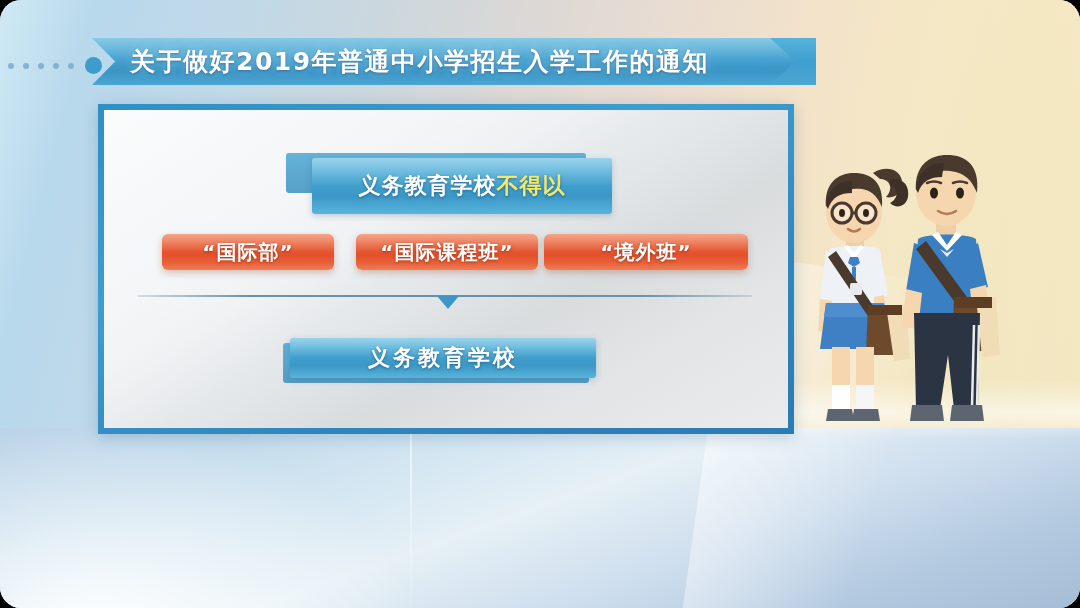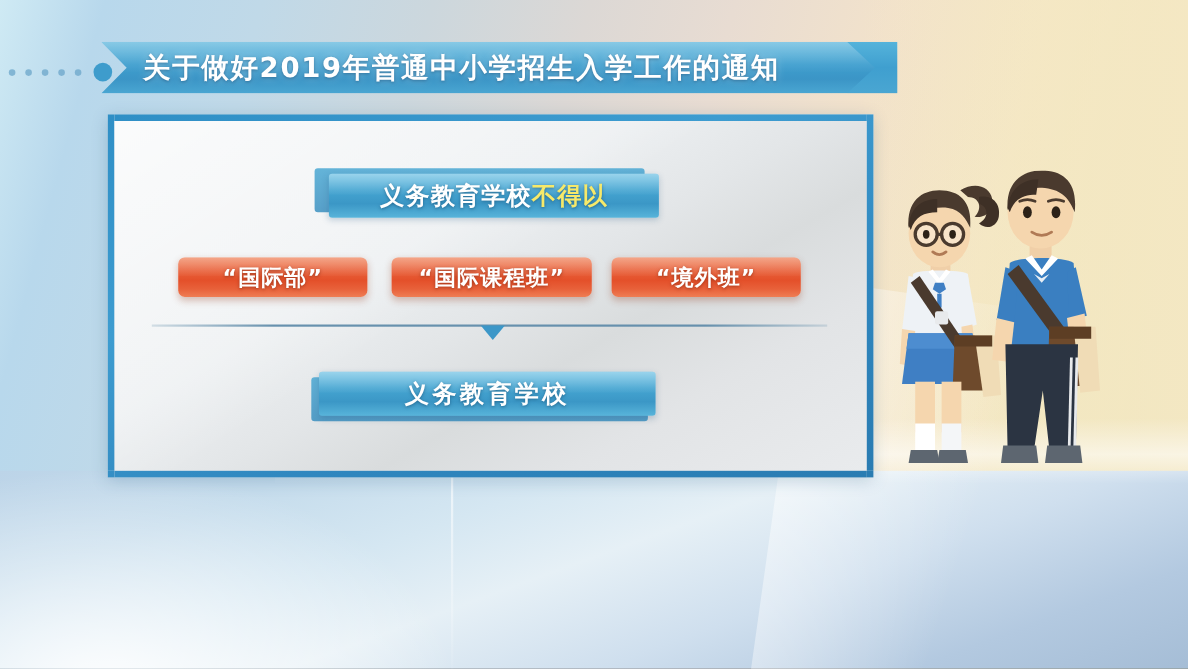--- a/index.html
+++ b/index.html
@@ -195,22 +195,22 @@
     pointer-events: none;
   }
   .bluebar-shadow {
     position: absolute;
     border-radius: 3px;
     background: linear-gradient(180deg, #4aa8d3, #3b90c0);
     opacity: .85;
   }
 
   .bar-top {
-    left: 195px; top: 48px;
-    width: 300px; height: 40px;
+    left: 208px; top: 48px;
+    width: 300px; height: 56px;
   }
   .bar-top-shadow {
     left: 182px; top: 43px;
     width: 300px; height: 40px;
   }
   .bar-top-text {
     position: relative;
     font-size: 22px;
     font-weight: bold;
     letter-spacing: 1px;
@@ -260,21 +260,21 @@
   .chip span.lbl {
     position: relative;
     font-size: 20px;
     font-weight: bold;
     letter-spacing: 1px;
     color: #ffffff;
     text-shadow: 0 1px 3px rgba(130,40,15,.7);
   }
   .chip-1 { left: 58px;  width: 172px; }
   .chip-2 { left: 252px; width: 182px; }
-  .chip-3 { left: 452px; width: 172px; }
+  .chip-3 { left: 440px; width: 204px; }
 
   
   .divider {
     position: absolute;
     left: 34px; top: 185px;
     width: 614px; height: 2px;
     background: linear-gradient(90deg, rgba(110,150,175,.25) 0%, rgba(96,140,170,.95) 18%, rgba(96,140,170,.95) 82%, rgba(110,150,175,.25) 100%);
   }
   .arrow-down {
     position: absolute;
@@ -286,21 +286,21 @@
   }
 
   
   .chars {
     position: absolute;
     left: 790px; top: 155px;
     width: 220px; height: 300px;
   }
 
   
-  .noselect { user-select: none; }
+  .noselect { user-select: none; border-radius: 21px; }
 </style>
 </head>
 <body>
 
 <div class="stage noselect">
 
   <div class="bg-base"></div>
   <div class="bg-wall"></div>
   <div class="bg-rightwash"></div>
   <div class="bg-floor"></div>

